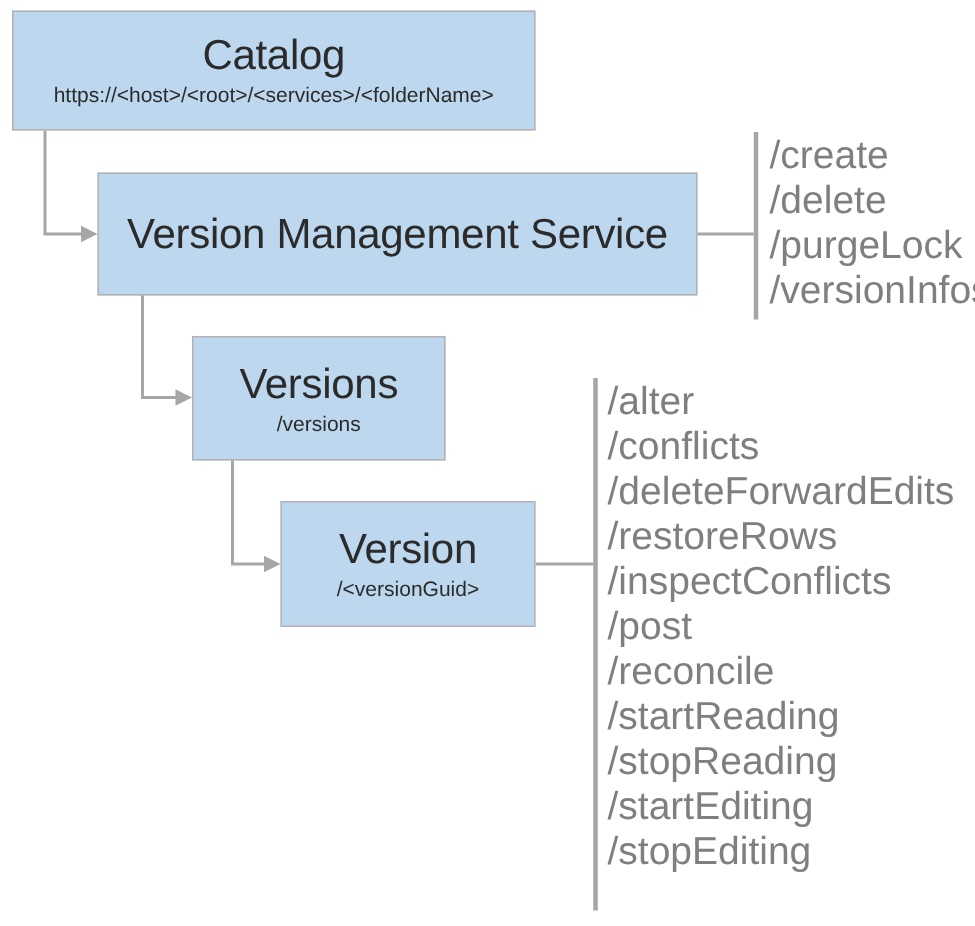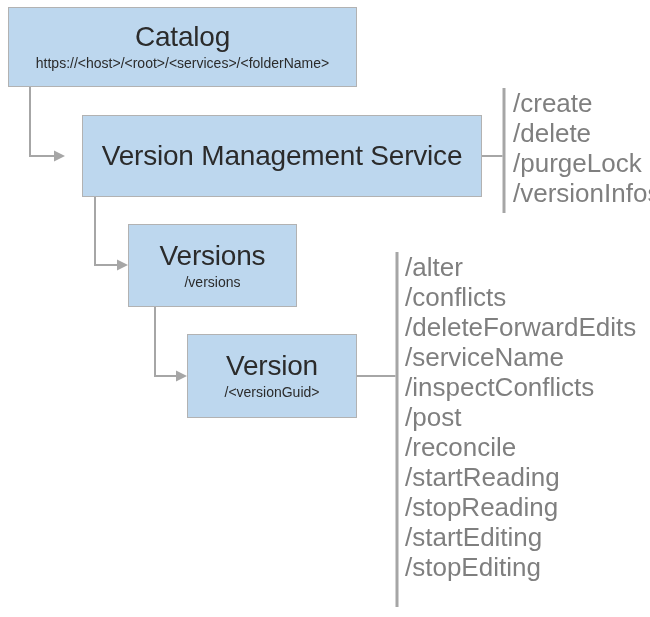--- a/index.html
+++ b/index.html
@@ -66,21 +66,21 @@
   .ops {
     position: absolute;
     list-style: none;
     color: var(--operation-text);
     font-size: 26px;
     line-height: 30px;
   }
   .ops li { white-space: nowrap; }
 
   #node-catalog  { left: 8px;   top: 7px;   width: 349px; height: 80px; }
-  #node-vms      { left: 65px;  top: 115px; width: 400px; height: 82px; margin-left: 17px; }
+  #node-vms      { left: 65px;  top: 115px; width: 400px; height: 82px; }
   #node-versions { left: 128px; top: 224px; width: 169px; height: 83px; }
   #node-version  { left: 187px; top: 334px; width: 170px; height: 84px; }
 
   #ops-vms     { left: 513px; top: 88px;  }
   #ops-version { left: 405px; top: 252px; }
 </style>
 </head>
 <body>
 
 <div class="canvas">
@@ -134,21 +134,21 @@
     </ul>
 
   <ul class="ops" id="ops-version">
 
       <li>/alter</li>
 
       <li>/conflicts</li>
 
       <li>/deleteForwardEdits</li>
 
-      <li>/serviceName</li>
+      <li>/restoreRows</li>
 
       <li>/inspectConflicts</li>
 
       <li>/post</li>
 
       <li>/reconcile</li>
 
 
       <li>/startReading</li>
 

